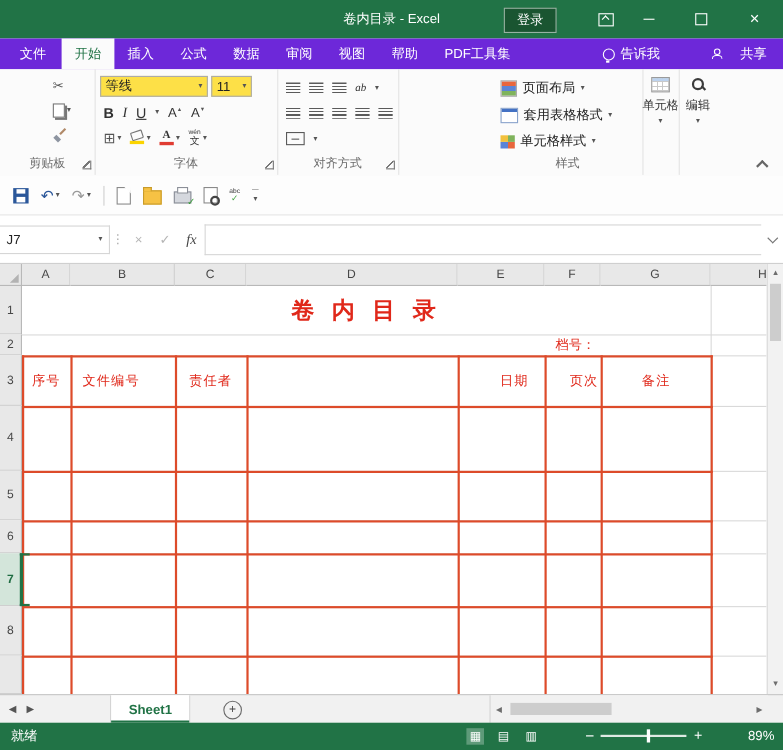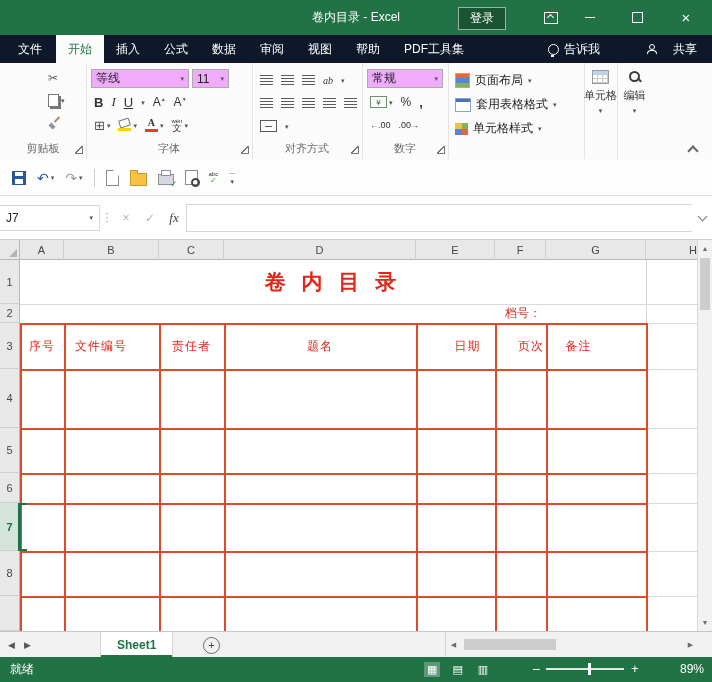--- a/index.html
+++ b/index.html
@@ -12,21 +12,21 @@
   .tb-title{position:absolute;left:0;right:0;top:0;height:35px;line-height:35px;text-align:center;font-size:12px}
   .signin{position:absolute;left:458px;top:7px;width:46px;height:21px;line-height:21px;text-align:center;font-size:12px;background:#1a5531;border:1px solid rgba(255,255,255,.55)}
   .rdo{position:absolute;left:534px;top:0;width:34px;height:35px;display:flex;align-items:center;justify-content:center}
   .rdo-box{width:12px;height:10px;border:1px solid #fff;position:relative}
   .rdo-box::after{content:"";position:absolute;left:3px;top:2px;width:4px;height:4px;border-left:1px solid #fff;border-top:1px solid #fff;transform:rotate(45deg)}
   .wbtn{position:absolute;top:0;width:44px;height:35px;display:flex;align-items:center;justify-content:center}
   .minbar{width:10px;height:1px;background:#fff;display:block}
   .maxbox{width:9px;height:9px;border:1px solid #fff;display:block}
   .close-x{font-size:15px;line-height:1;color:#fff}
   
-  .tabrow{left:0;top:35px;width:712px;height:28px;background:#0f172a;display:flex;align-items:flex-end}
+  .tabrow{left:0;top:35px;width:712px;height:28px;background:#6d28d9;display:flex;align-items:flex-end}
   .rtab{height:28px;line-height:28px;padding:0 12px;font-size:12px;color:#fff;white-space:nowrap}
   .rtab.first{margin-left:4px;padding:0 14px}
   .rtab.active{background:#fbfbfb;color:#217346}
   .tellme{position:absolute;left:548px;top:0;height:28px;display:flex;align-items:center;gap:5px;color:#fff;font-size:12px}
   .share{position:absolute;left:646px;top:0;height:28px;display:flex;align-items:center;gap:16px;color:#fff;font-size:12px}
   .ic-bulb{width:9px;height:9px;border:1px solid #fff;border-radius:50%;position:relative;display:inline-block}
   .ic-bulb::after{content:"";position:absolute;left:2px;bottom:-3px;width:3px;height:2px;background:#fff}
   .ic-person{width:11px;height:10px;position:relative;display:inline-block}
   .ic-person::before{content:"";position:absolute;left:3px;top:0;width:4px;height:4px;border:1px solid #fff;border-radius:50%}
   .ic-person::after{content:"";position:absolute;left:1px;bottom:0;width:8px;height:3px;border:1px solid #fff;border-bottom:none;border-radius:4px 4px 0 0}
@@ -41,21 +41,21 @@
   .ic-clipboard{width:17px;height:21px;background:#b06c33;border-radius:2px;position:relative;margin-top:2px}
   .ic-clipboard::before{content:"";position:absolute;left:3px;top:5px;width:11px;height:13px;background:#fff;border:1px solid #9a9a9a;box-sizing:border-box}
   .ic-clipboard::after{content:"";position:absolute;left:5px;top:-2px;width:7px;height:4px;background:#8f8f8f;border-radius:1px}
   .clip-col{position:absolute;left:48px;top:8px;display:flex;flex-direction:column;gap:8px;align-items:flex-start}
   .sbtn{display:flex;align-items:center;gap:2px;height:14px}
   .ic-scissors{font-size:12px;color:#555;line-height:1}
   .ic-copy{width:9px;height:11px;border:1px solid #777;background:#fff;box-shadow:2px 2px 0 #777;display:inline-block}
   .ic-brush{width:13px;height:13px;position:relative;display:inline-block}
   .ic-brush::before{content:"";position:absolute;left:8px;top:0;width:2px;height:7px;background:#b08968;transform:rotate(45deg)}
   .ic-brush::after{content:"";position:absolute;left:1px;bottom:1px;width:6px;height:4px;background:#8d94a0;transform:rotate(45deg)}
-  .combo{position:absolute;height:19px;border:1px solid #ababab;background:#f0abfc;font-size:12px;display:flex;align-items:center;padding:0 4px;color:#222;box-sizing:border-box}
+  .combo{position:absolute;height:19px;border:1px solid #ababab;background:#fde047;font-size:12px;display:flex;align-items:center;padding:0 4px;color:#222;box-sizing:border-box}
   .combo .dd{margin-left:auto}
   .g-font .combo1{left:5px;top:6px;width:98px}
   .g-font .combo2{left:106px;top:6px;width:37px}
   .fr{position:absolute;display:flex;align-items:center;gap:8px;height:18px;color:#333}
   .g-font .fr2{left:8px;top:30px}
   .g-font .fr3{left:8px;top:53px}
   .bld{font-weight:bold;font-size:13px}
   .itl{font-style:italic;font-family:"Liberation Serif",serif;font-size:13px}
   .und{text-decoration:underline;font-size:13px}
   .sizeA{font-size:12px;position:relative}
@@ -286,57 +286,38 @@
         <span class="st"></span>
       </div>
       <div class="fr fr3">
         <span class="ic-merge"></span>
         <span class="dd">▾</span>
       </div>
       <div class="glabel">对齐方式</div>
       <div class="launcher"></div>
     </div>
 
-    <div class="rgroup g-num">
-      <div class="combo combo1">
-          <span>常规</span>
-          <span class="dd">▾</span>
-        </div>
-      <div class="fr fr2">
-        <span class="sbtn">
-            <span class="ic-bill">¥</span>
-            <span class="dd">▾</span>
-          </span>
-        <span class="pct">%</span>
-        <span class="cma">,</span>
-      </div>
-      <div class="fr fr3">
-        <span class="decbtn"><i>←</i><span>.00</span></span>
-        <span class="decbtn"><span>.00</span><i>→</i></span>
-      </div>
-      <div class="glabel">数字</div>
-      <div class="launcher"></div>
-    </div>
 
     <div class="rgroup g-styles">
       <div class="stylerow" style="top:8px">
         <span class="ic-cf"></span>
         <span>页面布局</span>
         <span class="dd">▾</span>
       </div>
       <div class="stylerow" style="top:32px">
         <span class="ic-ft"></span>
         <span>套用表格格式</span>
         <span class="dd">▾</span>
       </div>
       <div class="stylerow" style="top:56px">
         <span class="ic-cs"></span>
         <span>单元格样式</span>
         <span class="dd">▾</span>
       </div>
+      <div class="glabel">样式</div>
     </div>
 
     <div class="rgroup g-cells">
       <div class="collapsed">
         <span class="ic-cellgrid"></span>
         <span>单元格</span>
         <span class="dd">▾</span>
       </div>
     </div>
 
@@ -439,24 +420,23 @@
     <div class="gline" style="left:646px;top:20px;width:1px;height:371px"></div>
 
     <div class="rline" style="left:20px;top:83px;width:2px;height:308px;box-shadow:44px 0 0 #dd4b2a,139px 0 0 #dd4b2a,204px 0 0 #dd4b2a,396px 0 0 #dd4b2a,475px 0 0 #dd4b2a,526px 0 0 #dd4b2a,626px 0 0 #dd4b2a"></div>
     <div class="rline" style="left:20px;top:83px;width:628px;height:2px;box-shadow:0 46px 0 #dd4b2a,0 105px 0 #dd4b2a,0 150px 0 #dd4b2a,0 180px 0 #dd4b2a,0 228px 0 #dd4b2a,0 273px 0 #dd4b2a"></div>
 
     <div class="doc-title">卷 内 目 录</div>
     <div class="file-no">档号：</div>
     <div class="th" style="left:20px;width:44px">序号</div>
     <div class="th" style="left:64px;width:74px">文件编号</div>
     <div class="th" style="left:159px;width:65px">责任者</div>
-    <div class="th" style="left:224px;width:192px">题名</div>
     <div class="th" style="left:416px;width:103px">日期</div>
     <div class="th" style="left:495px;width:72px">页次</div>
-    <div class="th" style="left:528px;width:101px">备注</div>
+    <div class="th" style="left:546px;width:101px">备注</div>
 
     <div class="selfrag" style="left:18px;top:263px;width:3px;height:48px"></div>
     <div class="selfrag" style="left:18px;top:263px;width:9px;height:2px"></div>
     <div class="selfrag" style="left:18px;top:309px;width:9px;height:2px"></div>
   </div>
 
   <div class="vscroll abs">
     <span class="vs-arrow" style="top:0">▲</span>
     <span class="vs-thumb"></span>
     <span class="vs-arrow" style="top:374px">▼</span>

